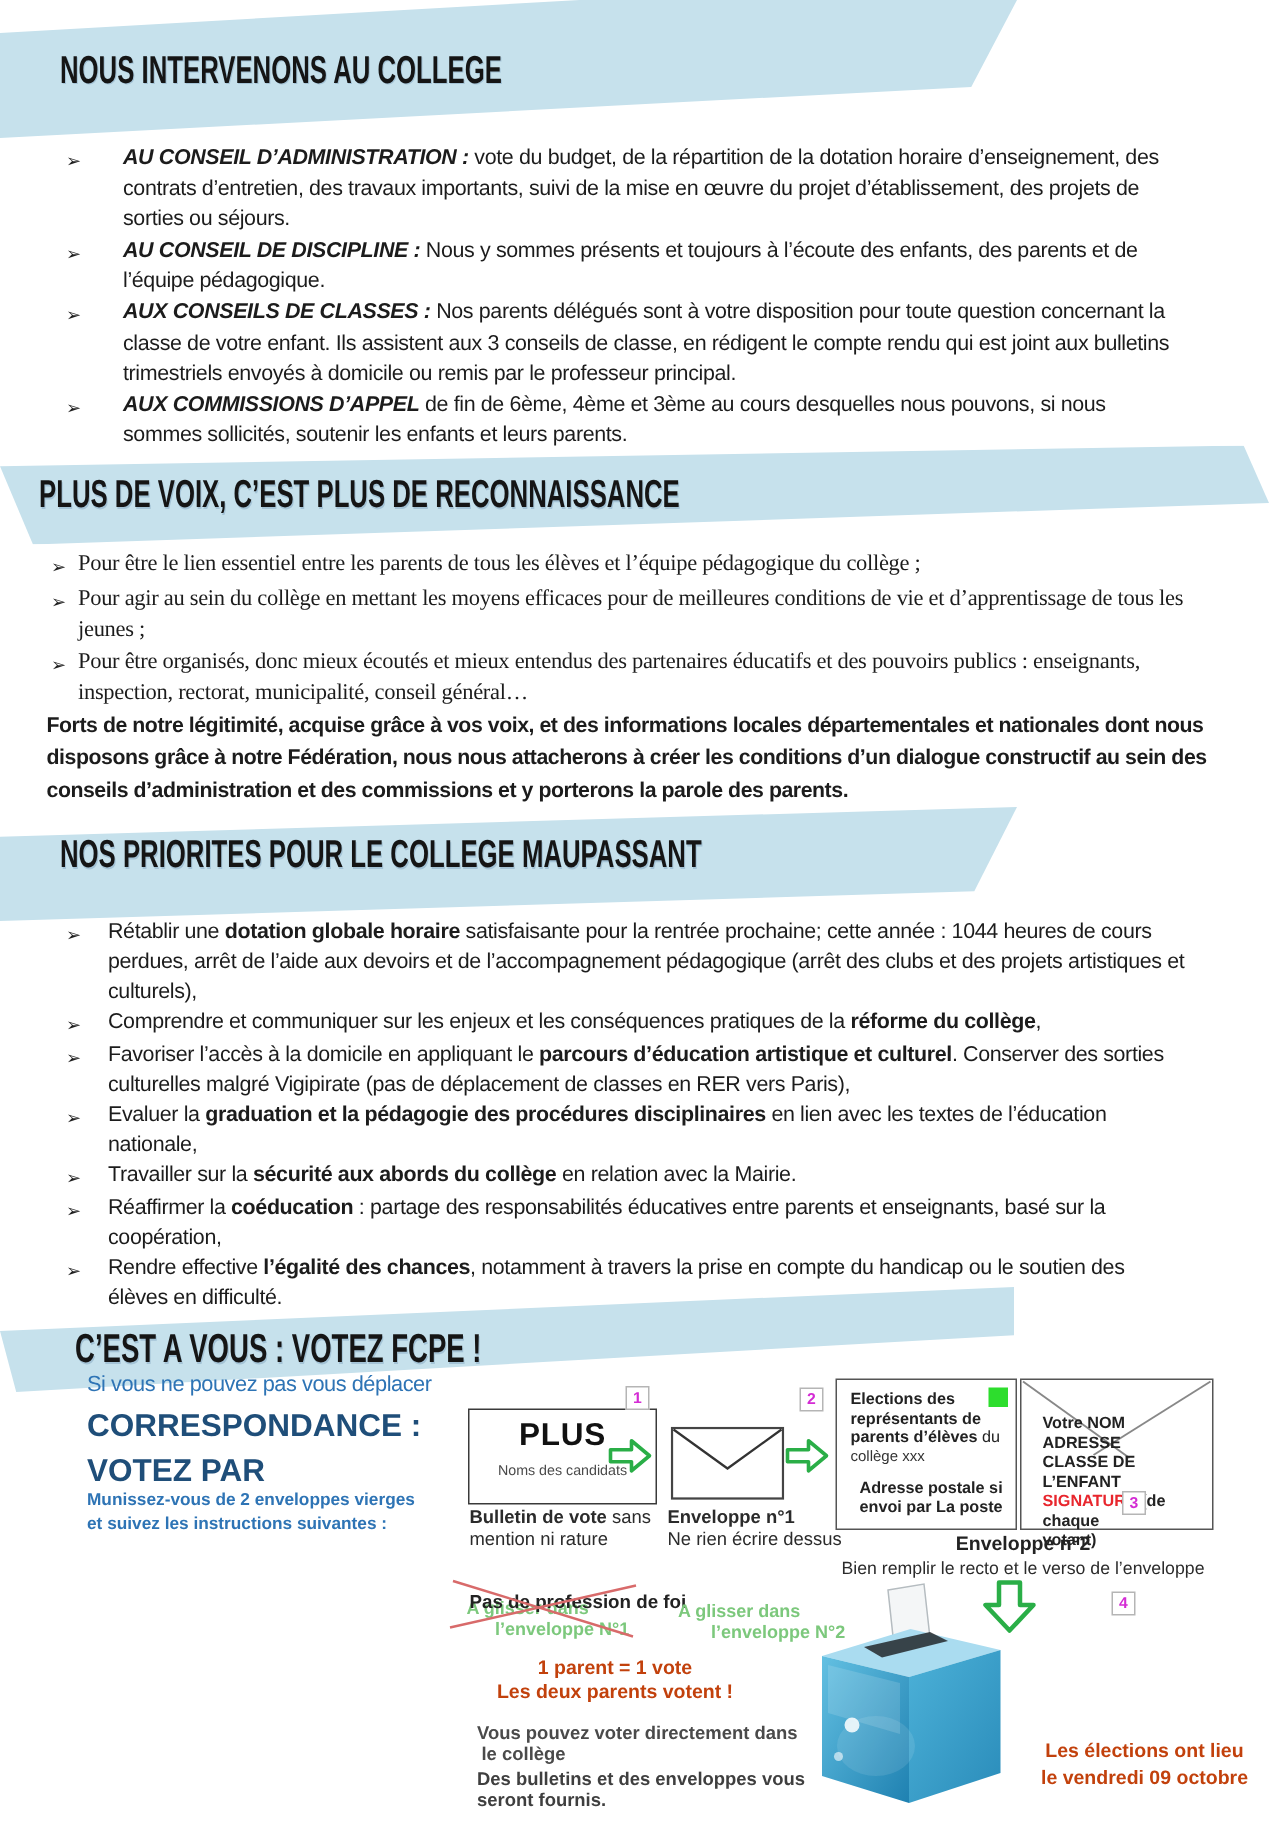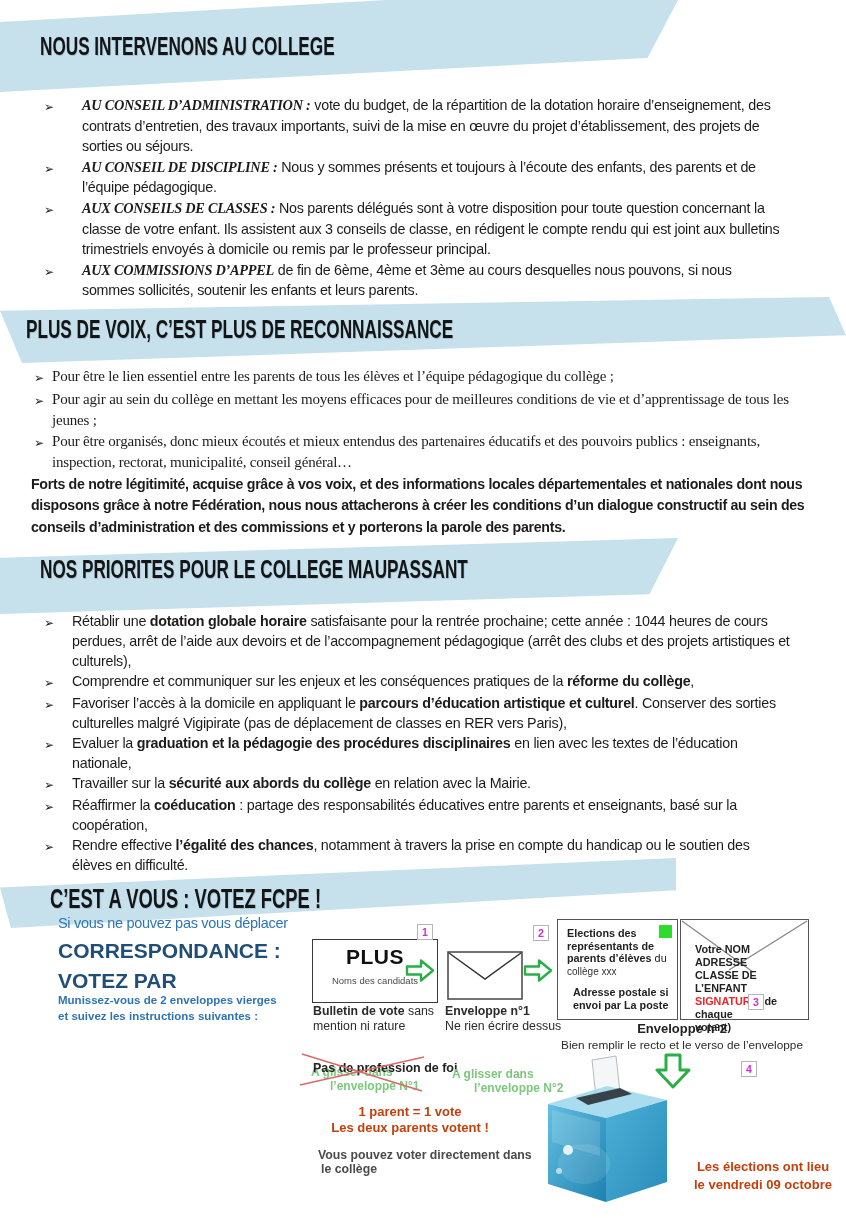--- a/index.html
+++ b/index.html
@@ -17,21 +17,21 @@
   .h3{left:40px;top:554px;font-size:26px;}
   .h4{left:50px;top:884px;font-size:27px;transform:scaleX(.68);}
   .list{position:absolute;}
   .list1{left:44px;top:95px;width:742px;font-size:14.3px;line-height:20.6px;letter-spacing:-.25px;}
   .list2{left:34px;top:366px;width:766px;font-family:"Liberation Serif",serif;font-size:15px;line-height:21px;letter-spacing:-.2px;}
   .list3{left:44px;top:611px;width:748px;font-size:14.3px;line-height:20px;letter-spacing:-.25px;}
   .li{display:flex;align-items:flex-start;}
   .mk{flex:0 0 38px;font-size:12px;padding-top:2px;color:#222;}
   .list2 .mk{flex:0 0 18px;}
   .list3 .mk{flex:0 0 28px;}
-  .lead{font-weight:700;font-style:italic;font-family:Liberation Serif, serif;}
+  .lead{font-weight:700;font-style:italic;}
   .b{font-weight:700;}
   .manifesto{position:absolute;left:31px;top:474px;width:782px;font-weight:700;font-size:14.2px;
              line-height:21.3px;letter-spacing:-.3px;color:#1c1c1c;}
   .abs{position:absolute;}
   .blue{color:#2e74b5;}
   .navy{color:#1f4e79;}
   .green-l{color:#7cc87c;margin-top:32px;}
   .green{color:#c2410c;}
   #vote-intro{left:58px;top:915px;font-size:14.5px;letter-spacing:-.3px;}
   #vote-title{left:58px;top:936px;font-size:21px;font-weight:700;line-height:30px;}
@@ -271,15 +271,19 @@
   </div>
 
   <div class="abs green" id="equal-note">
     <div>1 parent = 1 vote</div>
     <div>Les deux parents votent !</div>
   </div>
 
   <div class="abs" id="direct-note">
     <div>Vous pouvez voter directement dans</div>
     <div class="l2">le collège</div>
+    <div class="p2">
+      <div>Des bulletins et des enveloppes vous</div>
+      <div>seront fournis.</div>
+    </div>
   </div>
 
 </div>
 
 </body></html>

